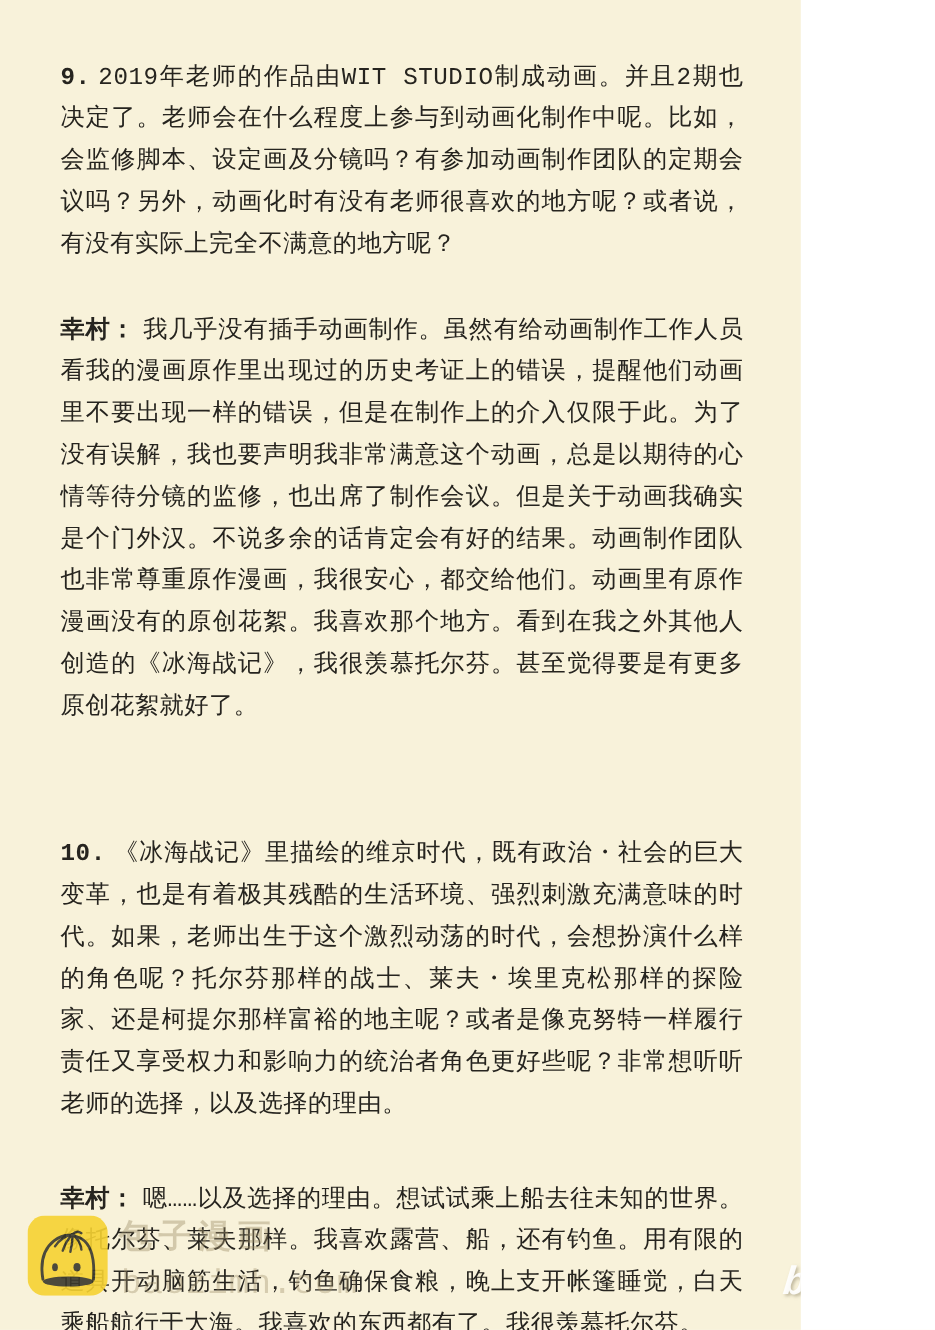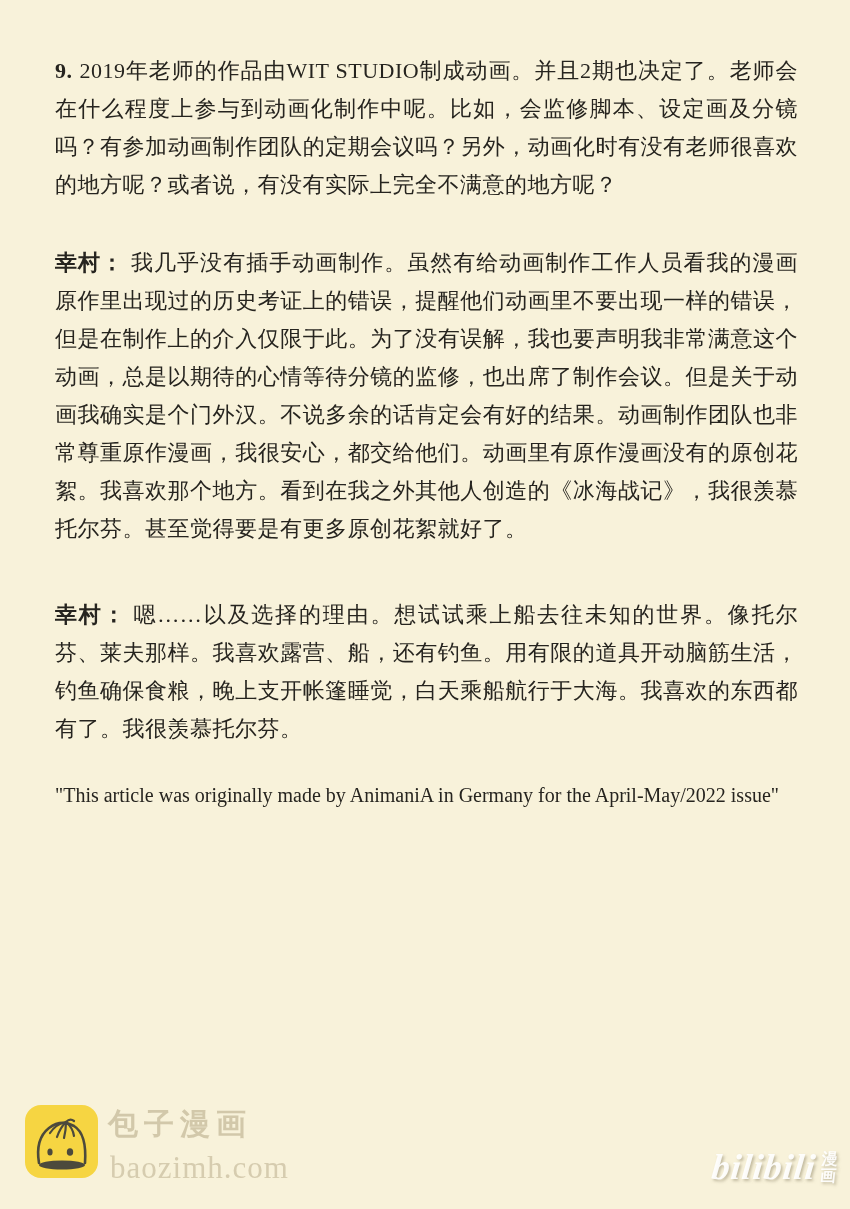--- a/index.html
+++ b/index.html
@@ -1,22 +1,22 @@
 <!DOCTYPE html>
 <html><head>
 <meta charset="utf-8">
 <style>
   html, body { margin: 0; padding: 0; }
   .page {
     position: relative;
-    width: 850px;
+    width: 728px;
     height: 1209px;
     background: #f8f2da;
     color: #26241f;
-    font-family: Liberation Serif, serif;
+    font-family: Liberation Mono, monospace;
     overflow: hidden;
   }
   .content {
     position: absolute;
     left: 55px;
     right: 52px;
     top: 52px;
   }
   .para {
     margin: 0;
@@ -99,20 +99,21 @@
 <body>
 
 <div class="page">
 
   <div class="content">
 
     <p class="para question-9"><span class="prefix">9.</span><span>2019年老师的作品由WIT STUDIO制成动画。并且2期也决定了。老师会在什么程度上参与到动画化制作中呢。比如，会监修脚本、设定画及分镜吗？有参加动画制作团队的定期会议吗？另外，动画化时有没有老师很喜欢的地方呢？或者说，有没有实际上完全不满意的地方呢？</span></p>
 
     <p class="para answer-1"><span class="prefix">幸村：</span><span>我几乎没有插手动画制作。虽然有给动画制作工作人员看我的漫画原作里出现过的历史考证上的错误，提醒他们动画里不要出现一样的错误，但是在制作上的介入仅限于此。为了没有误解，我也要声明我非常满意这个动画，总是以期待的心情等待分镜的监修，也出席了制作会议。但是关于动画我确实是个门外汉。不说多余的话肯定会有好的结果。动画制作团队也非常尊重原作漫画，我很安心，都交给他们。动画里有原作漫画没有的原创花絮。我喜欢那个地方。看到在我之外其他人创造的《冰海战记》，我很羡慕托尔芬。甚至觉得要是有更多原创花絮就好了。</span></p>
 
+    <p class="para question-10"><span class="prefix">10.</span><span>《冰海战记》里描绘的维京时代，既有政治・社会的巨大变革，也是有着极其残酷的生活环境、强烈刺激充满意味的时代。如果，老师出生于这个激烈动荡的时代，会想扮演什么样的角色呢？托尔芬那样的战士、莱夫・埃里克松那样的探险家、还是柯提尔那样富裕的地主呢？或者是像克努特一样履行责任又享受权力和影响力的统治者角色更好些呢？非常想听听老师的选择，以及选择的理由。</span></p>
 
     <p class="para answer-2"><span class="prefix">幸村：</span><span>嗯……以及选择的理由。想试试乘上船去往未知的世界。像托尔芬、莱夫那样。我喜欢露营、船，还有钓鱼。用有限的道具开动脑筋生活，钓鱼确保食粮，晚上支开帐篷睡觉，白天乘船航行于大海。我喜欢的东西都有了。我很羡慕托尔芬。</span></p>
 
     <p class="source"><span>"This article was originally made by AnimaniA in Germany for the April-May/2022 issue"</span></p>
 
   </div>
 
   <div class="wm-baozi-brand">包子漫画</div>
   <div class="wm-baozi-domain">baozimh.com</div>
 

